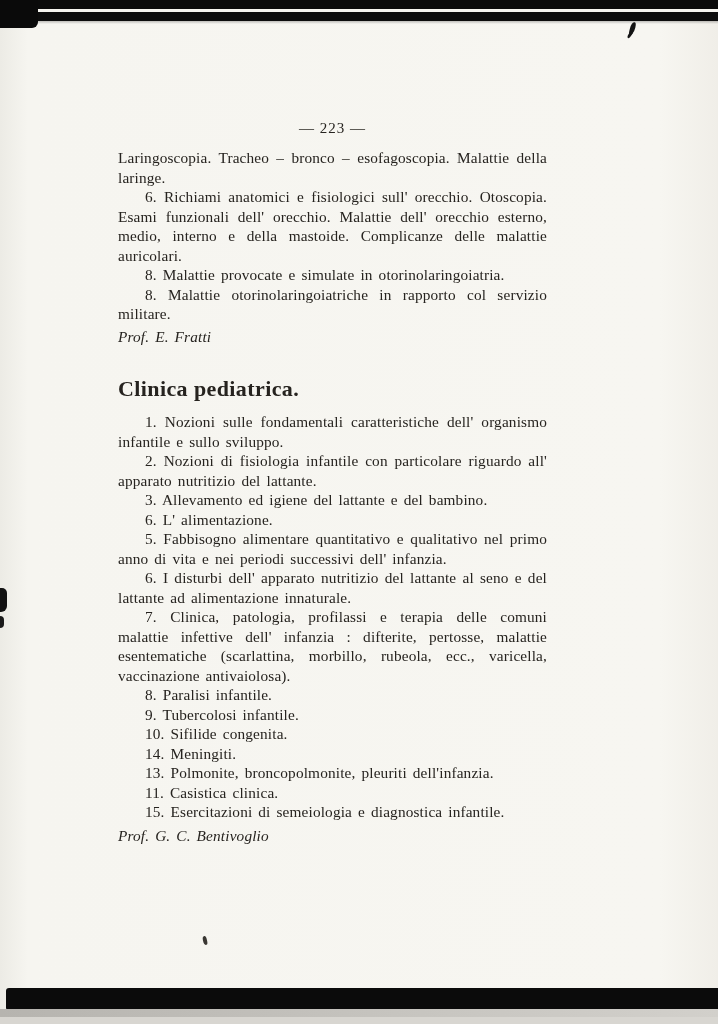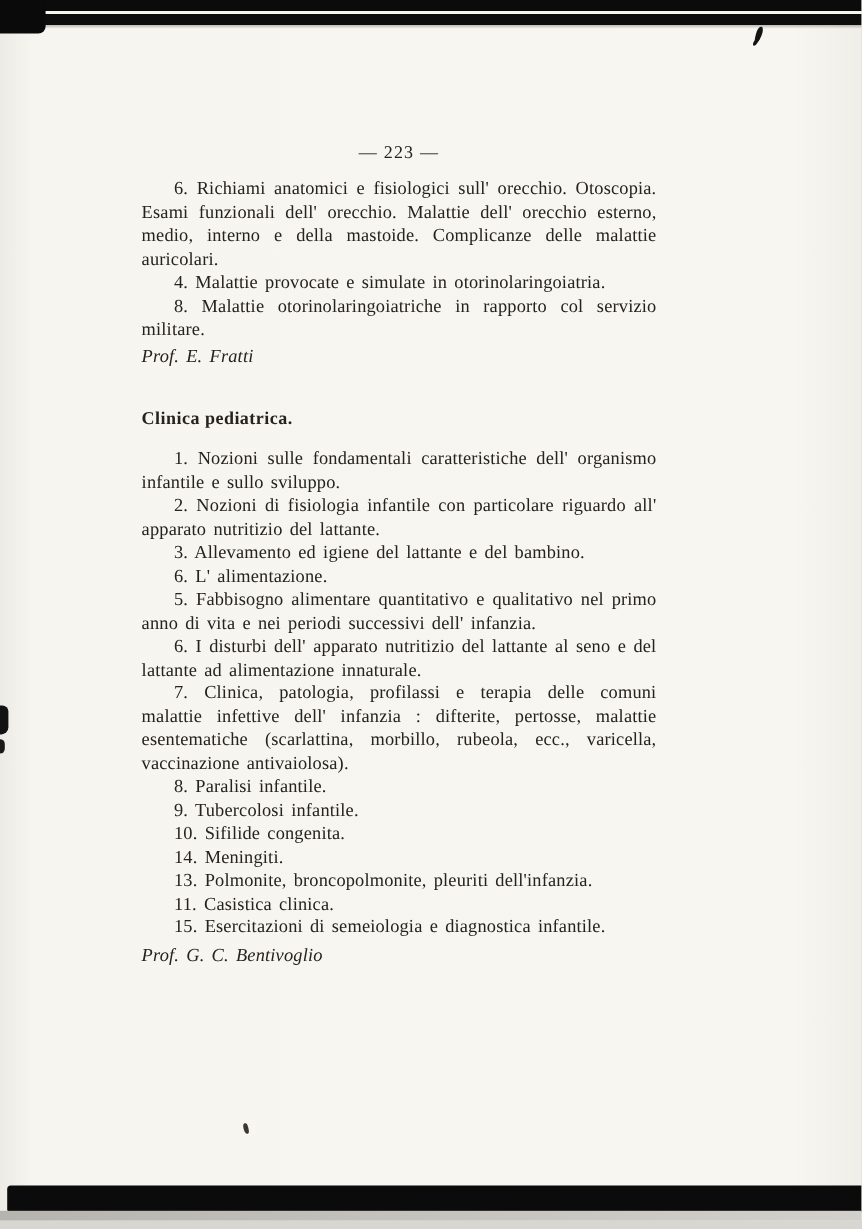--- a/index.html
+++ b/index.html
@@ -94,21 +94,21 @@
     font-style: italic;
     text-align: right;
     font-size: 16.5px;
     margin-top: 3px !important;
     padding-right: 22px;
     word-spacing: 3px;
     letter-spacing: 0.3px;
   }
   .signature.sig2 { padding-right: 26px; margin-top: 4px !important; }
   .heading {
-    font-size: 15px;
+    font-size: 22px;
     font-weight: bold;
     letter-spacing: 0.4px;
     margin: 32px 0 13px 0;
     line-height: 21px;
   }
 </style>
 </head>
 <body>
 
 <div class="page">
@@ -117,22 +117,23 @@
   <div class="top-corner"></div>
   <div class="stray-comma"></div>
   <div class="left-mark-1"></div>
   <div class="left-mark-2"></div>
   <div class="small-ink-mark"></div>
 
   <div class="content">
 
     <div class="pageno">— 223 —</div>
 
+    <p>Laringoscopia.  Tracheo – bronco – esofagoscopia.  Malattie della laringe.</p>
     <p class="item">6. Richiami anatomici e fisiologici sull' orecchio. Otoscopia. Esami funzionali dell' orecchio. Malattie dell' orecchio esterno, medio, interno e della mastoide. Complicanze delle malattie auricolari.</p>
-    <p class="item">4. Malattie provocate e simulate in otorinolaringoiatria.</p>
+    <p class="item">8. Malattie provocate e simulate in otorinolaringoiatria.</p>
     <p class="item">8. Malattie otorinolaringoiatriche in rapporto col servizio militare.</p>
 
     <p class="signature">Prof. E. Fratti</p>
 
     <h2 class="heading">Clinica pediatrica.</h2>
 
     <p class="item">1. Nozioni sulle fondamentali caratteristiche dell' organismo infantile e sullo sviluppo.</p>
     <p class="item">2. Nozioni di fisiologia infantile con particolare riguardo all' apparato nutritizio del lattante.</p>
     <p class="item">3. Allevamento ed igiene del lattante e del bambino.</p>
     <p class="item">6. L' alimentazione.</p>

